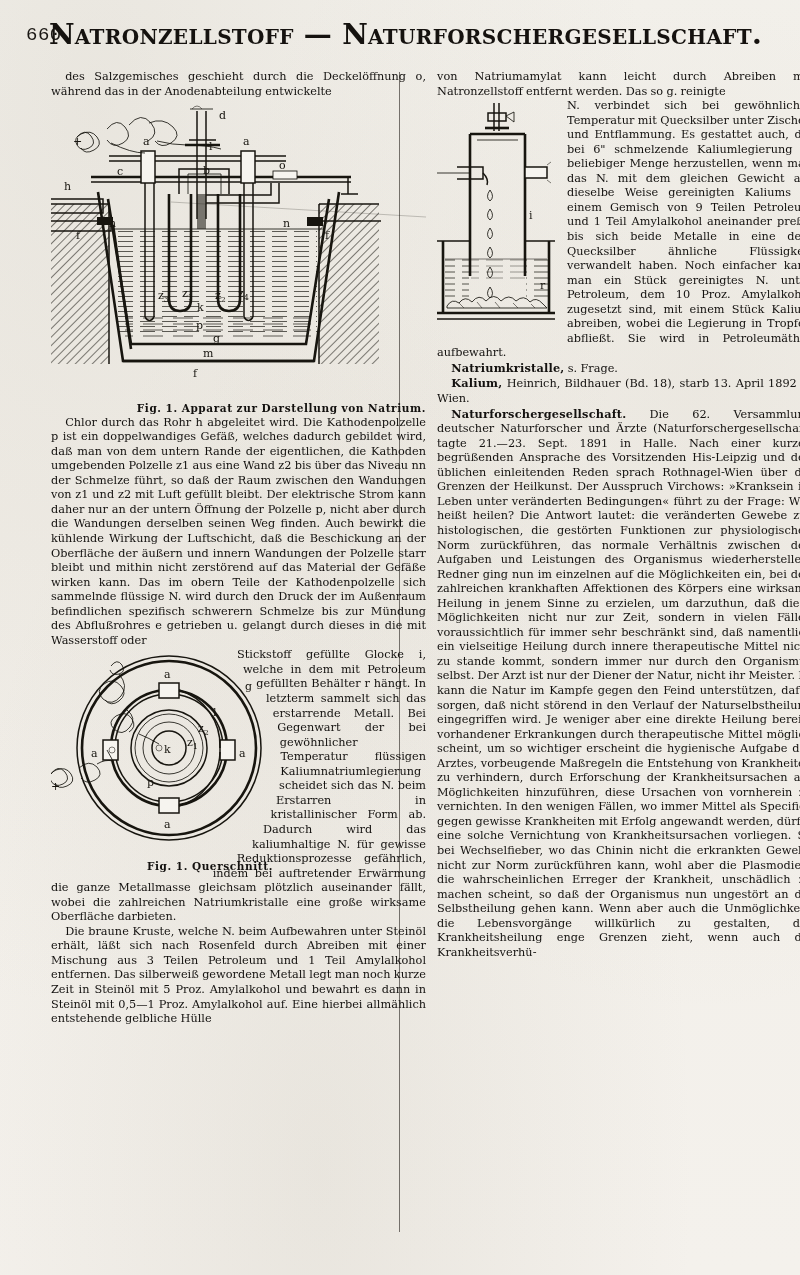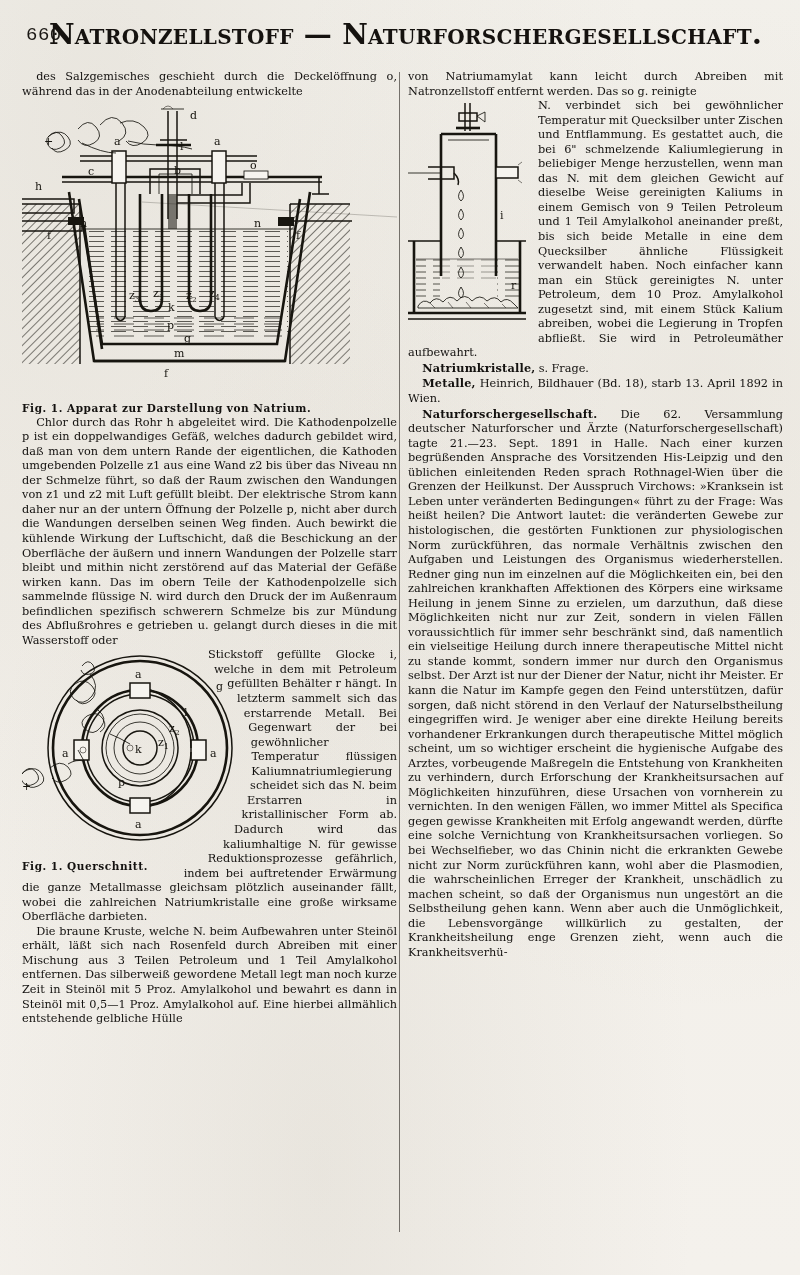--- a/index.html
+++ b/index.html
@@ -46,35 +46,36 @@
     letter-spacing:.3px;
   }
 
   
   .col{
     position:absolute;top:70px;width:375px;
     font-size:11.3px;line-height:14.55px;
     text-align:justify;
     -webkit-hyphens:auto;hyphens:auto;
     word-spacing:-0.3px;
+    margin-left:29px;
   }
   .col.left{left:22px;}
   .col.right{left:408px;}
   .rule{
     position:absolute;left:399px;top:72px;width:1px;height:1160px;
     background:#4b4741;opacity:.75;
   }
   p{margin:0;text-indent:1.25em;}
   p.noind{text-indent:0;}
   .hw{font-weight:700;letter-spacing:.2px;}
 
   
   .fig{position:relative;}
   .figcap{
-    text-align:left;font-size:10.5px;font-weight:700;
+    text-align:right;font-size:10.5px;font-weight:700;
     letter-spacing:.6px;margin-top:2px;text-indent:0;
   }
   svg{display:block;}
   .ln{stroke:#17150f;fill:none;}
   .thick{stroke-width:2.6;}
   .med{stroke-width:1.5;}
   .thin{stroke-width:0.85;}
   .hair{stroke-width:0.55;}
   .lbl{
     font-family:"DejaVu Serif", serif;
@@ -339,18 +340,18 @@
 
         <text class="lbl" x="92" y="118">i</text>
         <text class="lbl" x="103" y="188">r</text>
       </svg>
     </div>
 
     <p class="noind">N. verbindet sich bei gewöhnlicher Temperatur mit Quecksilber unter Zischen und Entflammung. Es gestattet auch, die bei 6" schmelzende Kaliumlegierung in beliebiger Menge herzustellen, wenn man das N. mit dem gleichen Gewicht auf dieselbe Weise gereinigten Kaliums in einem Gemisch von 9 Teilen Petroleum und 1 Teil Amylalkohol aneinander preßt, bis sich beide Metalle in eine dem Quecksilber ähnliche Flüssigkeit verwandelt haben. Noch einfacher kann man ein Stück gereinigtes N. unter Petroleum, dem 10 Proz. Amylalkohol zugesetzt sind, mit einem Stück Kalium abreiben, wobei die Legierung in Tropfen abfließt. Sie wird in Petroleumäther aufbewahrt.</p>
 
     <p><span class="hw">Natriumkristalle,</span><span> s. Frage.</span></p>
 
-    <p><span class="hw">Metalle,</span><span> Heinrich, Bildhauer (Bd. 18), starb 13. April 1892 in Wien.</span></p>
+    <p><span class="hw">Kalium,</span><span> Heinrich, Bildhauer (Bd. 18), starb 13. April 1892 in Wien.</span></p>
 
     <p><span class="hw">Naturforschergesellschaft.</span><span> Die 62. Versammlung deutscher Naturforscher und Ärzte (Naturforschergesellschaft) tagte 21.—23. Sept. 1891 in Halle. Nach einer kurzen begrüßenden Ansprache des Vorsitzenden His-Leipzig und den üblichen einleitenden Reden sprach Rothnagel-Wien über die Grenzen der Heilkunst. Der Ausspruch Virchows: »Kranksein ist Leben unter veränderten Bedingungen« führt zu der Frage: Was heißt heilen? Die Antwort lautet: die veränderten Gewebe zur histologischen, die gestörten Funktionen zur physiologischen Norm zurückführen, das normale Verhältnis zwischen den Aufgaben und Leistungen des Organismus wiederherstellen. Redner ging nun im einzelnen auf die Möglichkeiten ein, bei den zahlreichen krankhaften Affektionen des Körpers eine wirksame Heilung in jenem Sinne zu erzielen, um darzuthun, daß diese Möglichkeiten nicht nur zur Zeit, sondern in vielen Fällen voraussichtlich für immer sehr beschränkt sind, daß namentlich ein vielseitige Heilung durch innere therapeutische Mittel nicht zu stande kommt, sondern immer nur durch den Organismus selbst. Der Arzt ist nur der Diener der Natur, nicht ihr Meister. Er kann die Natur im Kampfe gegen den Feind unterstützen, dafür sorgen, daß nicht störend in den Verlauf der Naturselbstheilung eingegriffen wird. Je weniger aber eine direkte Heilung bereits vorhandener Erkrankungen durch therapeutische Mittel möglich scheint, um so wichtiger erscheint die hygienische Aufgabe des Arztes, vorbeugende Maßregeln die Entstehung von Krankheiten zu verhindern, durch Erforschung der Krankheitsursachen auf Möglichkeiten hinzuführen, diese Ursachen von vornherein zu vernichten. In den wenigen Fällen, wo immer Mittel als Specifica gegen gewisse Krankheiten mit Erfolg angewandt werden, dürfte eine solche Vernichtung von Krankheitsursachen vorliegen. So bei Wechselfieber, wo das Chinin nicht die erkrankten Gewebe nicht zur Norm zurückführen kann, wohl aber die Plasmodien, die wahrscheinlichen Erreger der Krankheit, unschädlich zu machen scheint, so daß der Organismus nun ungestört an die Selbstheilung gehen kann. Wenn aber auch die Unmöglichkeit, die Lebensvorgänge willkürlich zu gestalten, der Krankheitsheilung enge Grenzen zieht, wenn auch die Krankheitsverhü-</span></p>
   </div>
 
 </div>
 
 </body></html>

